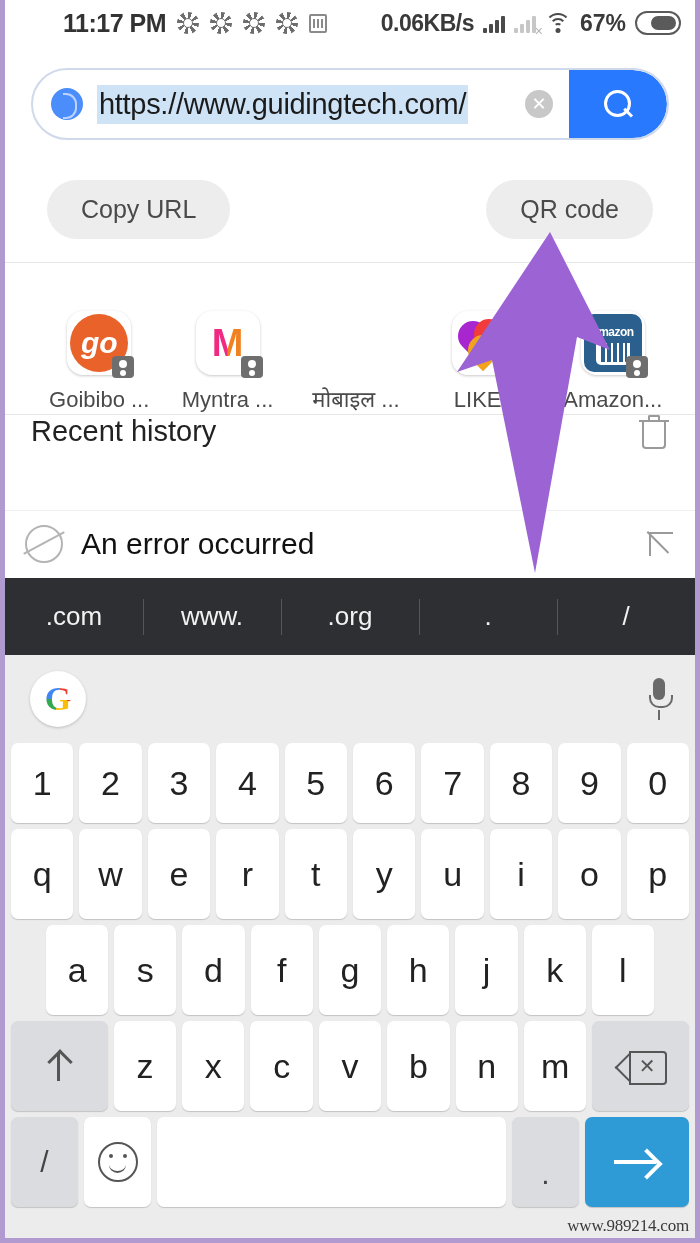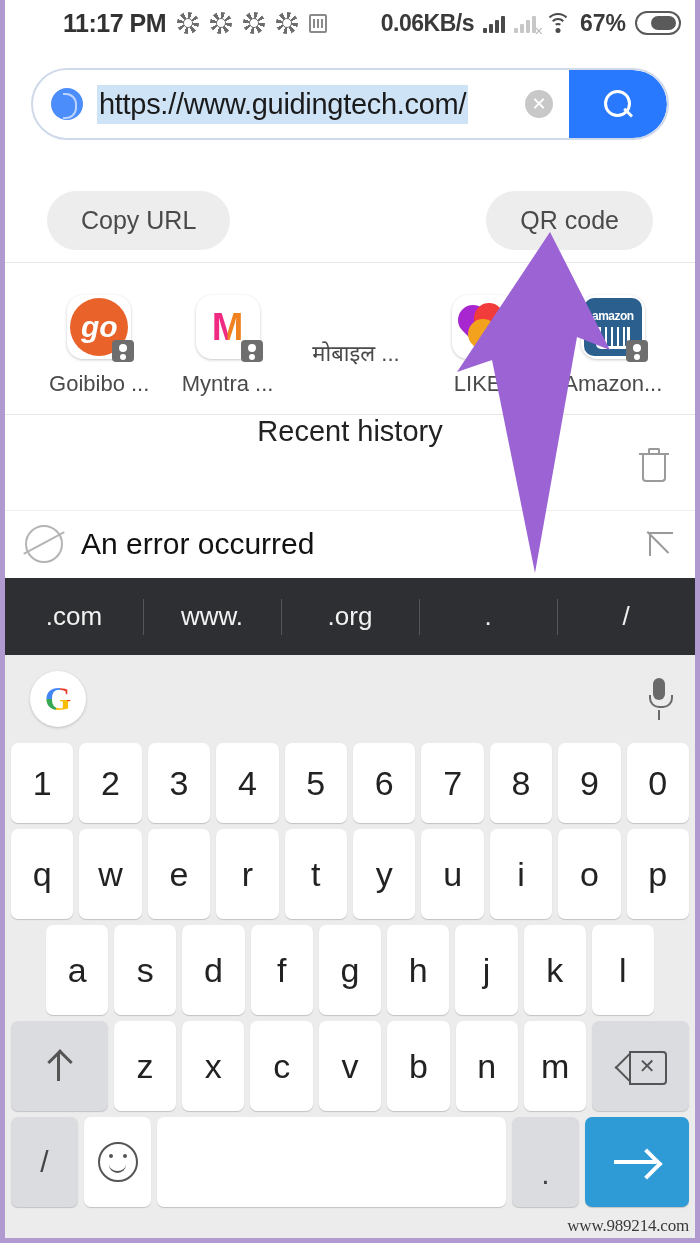--- a/index.html
+++ b/index.html
@@ -131,33 +131,33 @@
     border: 3px solid #fff; border-radius: 50%;
   }
   .magnifier::after {
     content:""; position:absolute; right: 0; bottom: 0; width: 11px; height: 3px;
     background:#fff; transform: rotate(45deg); transform-origin: right center;
   }
 
   
   #pill-row {
     position: absolute; top: 180px; left: 0; right: 0; height: 80px;
-    display: flex; align-items: center; justify-content: space-between;
+    display: flex; align-items: flex-start; justify-content: space-between;
     padding: 0 42px;
   }
   .pill {
     background: #ededed; border-radius: 30px; padding: 15px 34px;
     font-size: 25px; color: #4a4a4a;
   }
 
   
   #divider-1 { position: absolute; top: 262px; left: 0; right: 0; height: 1px; background: #e6e6e6; }
   #shortcuts {
     position: absolute; top: 263px; left: 12px; right: 0; height: 150px;
-    display: flex; align-items: center; padding: 16px 18px 0;
+    display: flex; align-items: flex-end; padding: 16px 18px 0;
   }
   .shortcut { flex: 1; display: flex; flex-direction: column; align-items: center; }
   .sc-icon {
     width: 64px; height: 64px; border-radius: 16px; position: relative;
     background: #fff; box-shadow: 0 1px 3px rgba(0,0,0,.22);
     display: flex; align-items: center; justify-content: center; overflow: visible;
   }
   .sc-badge {
     position: absolute; right: -3px; bottom: -3px; width: 22px; height: 22px;
     background: #6e6e6e; border-radius: 4px;
@@ -204,21 +204,21 @@
   .ic-amazon .az-cart {
     margin-top: 4px; width: 34px; height: 22px;
     border: 3px solid #fff; border-top: none; border-radius: 0 0 5px 5px;
     background: repeating-linear-gradient(90deg,#fff 0 2px,transparent 2px 6px);
   }
 
   
   #divider-2 { position: absolute; top: 414px; left: 0; right: 0; height: 1px; background: #e6e6e6; }
   #history-header {
     position: absolute; top: 415px; left: 0; right: 0; height: 95px;
-    display: flex; align-items: center; padding: 0 26px; flex-direction: column;
+    display: flex; padding: 0 26px;
   }
   #history-title { font-size: 29px; color: #222; }
   #trash-icon {
     margin-left: auto; width: 30px; height: 34px; position: relative;
   }
   #trash-icon::before {
     content:""; position:absolute; top: 7px; left: 3px; right: 3px; bottom: 0;
     border: 2px solid #9a9a9a; border-radius: 0 0 4px 4px; border-top: none;
   }
   #trash-icon::after {

